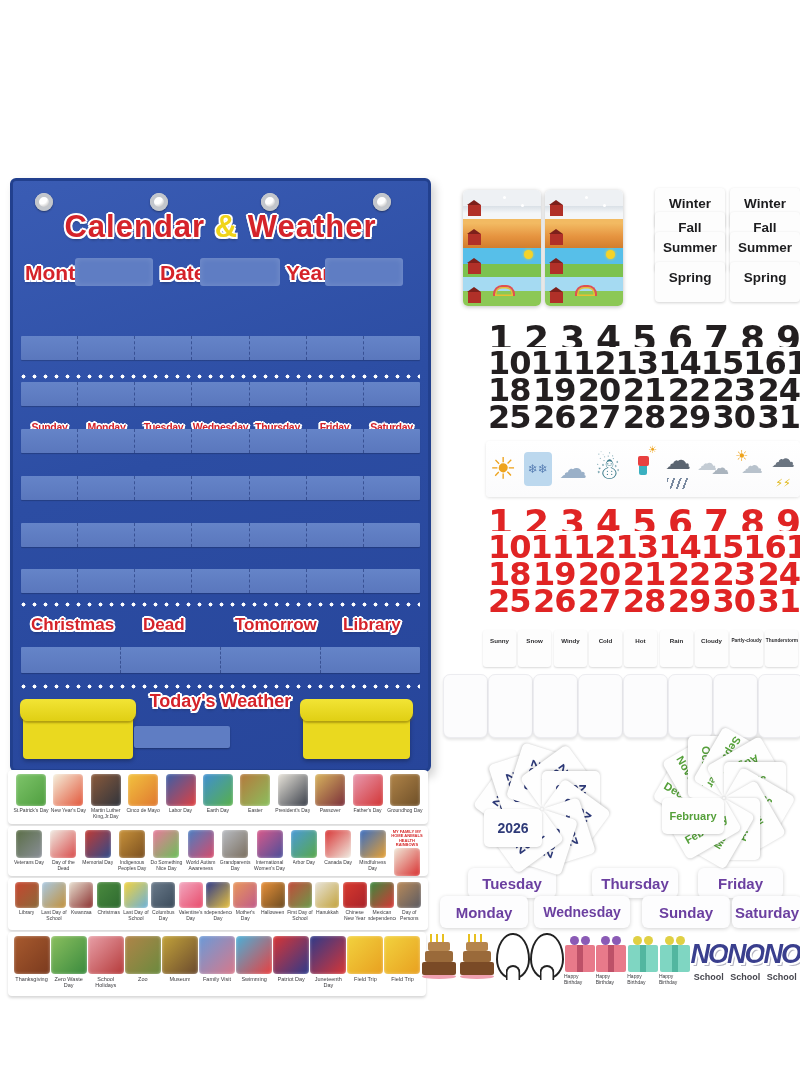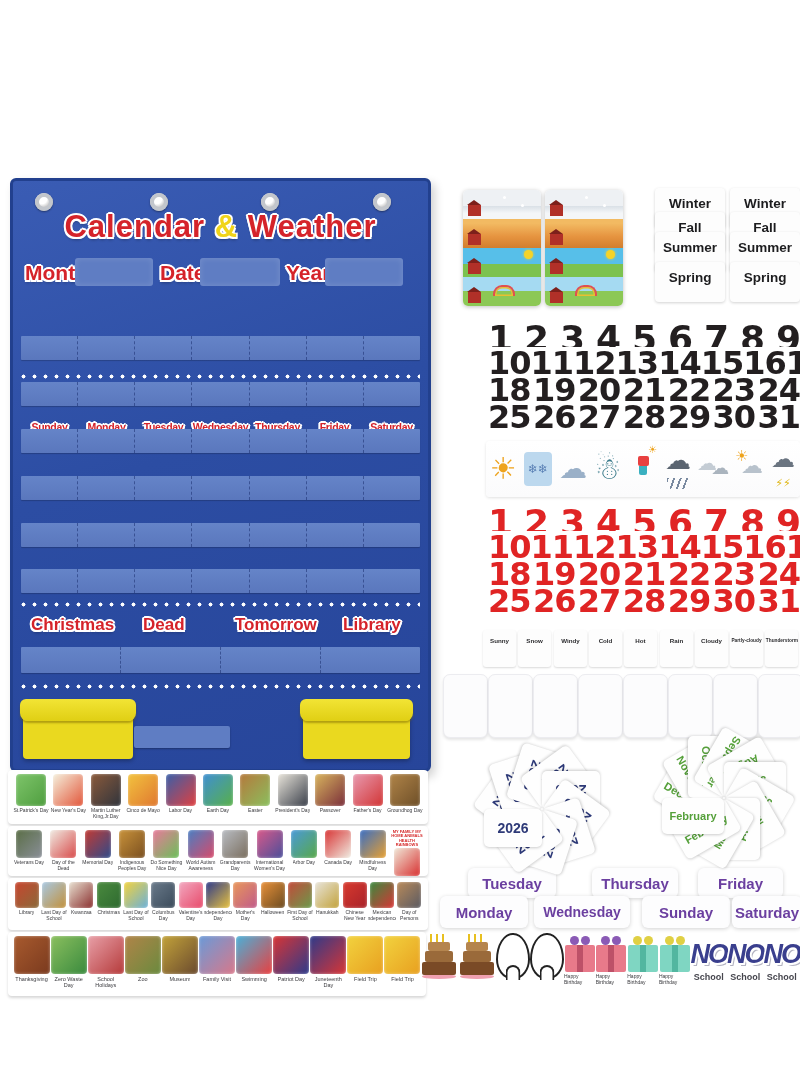--- a/index.html
+++ b/index.html
@@ -206,20 +206,21 @@
         <span class="bot-label red-out" style="left: 330px;">Library</span>
       </div>
     <div id="bottom-pocket" class="pocket-row" style="top:466px;height:26px">
         <div class="pocket-cell"></div>
         <div class="pocket-cell"></div>
         <div class="pocket-cell"></div>
         <div class="pocket-cell"></div>
       </div>
     <div class="dotline" style="top:503px"></div>
 
+    <div id="weather-title" class="red-out">Today's Weather</div>
     <div class="ypocket" style="left:10px">
         <div class="flap"></div>
       </div>
     <div class="ypocket" style="left:290px;width:107px">
         <div class="flap" style="width:113px"></div>
       </div>
     <div class="mid-pocket"></div>
   </section>
 
   <div class="scene-card" style="left:463px">

